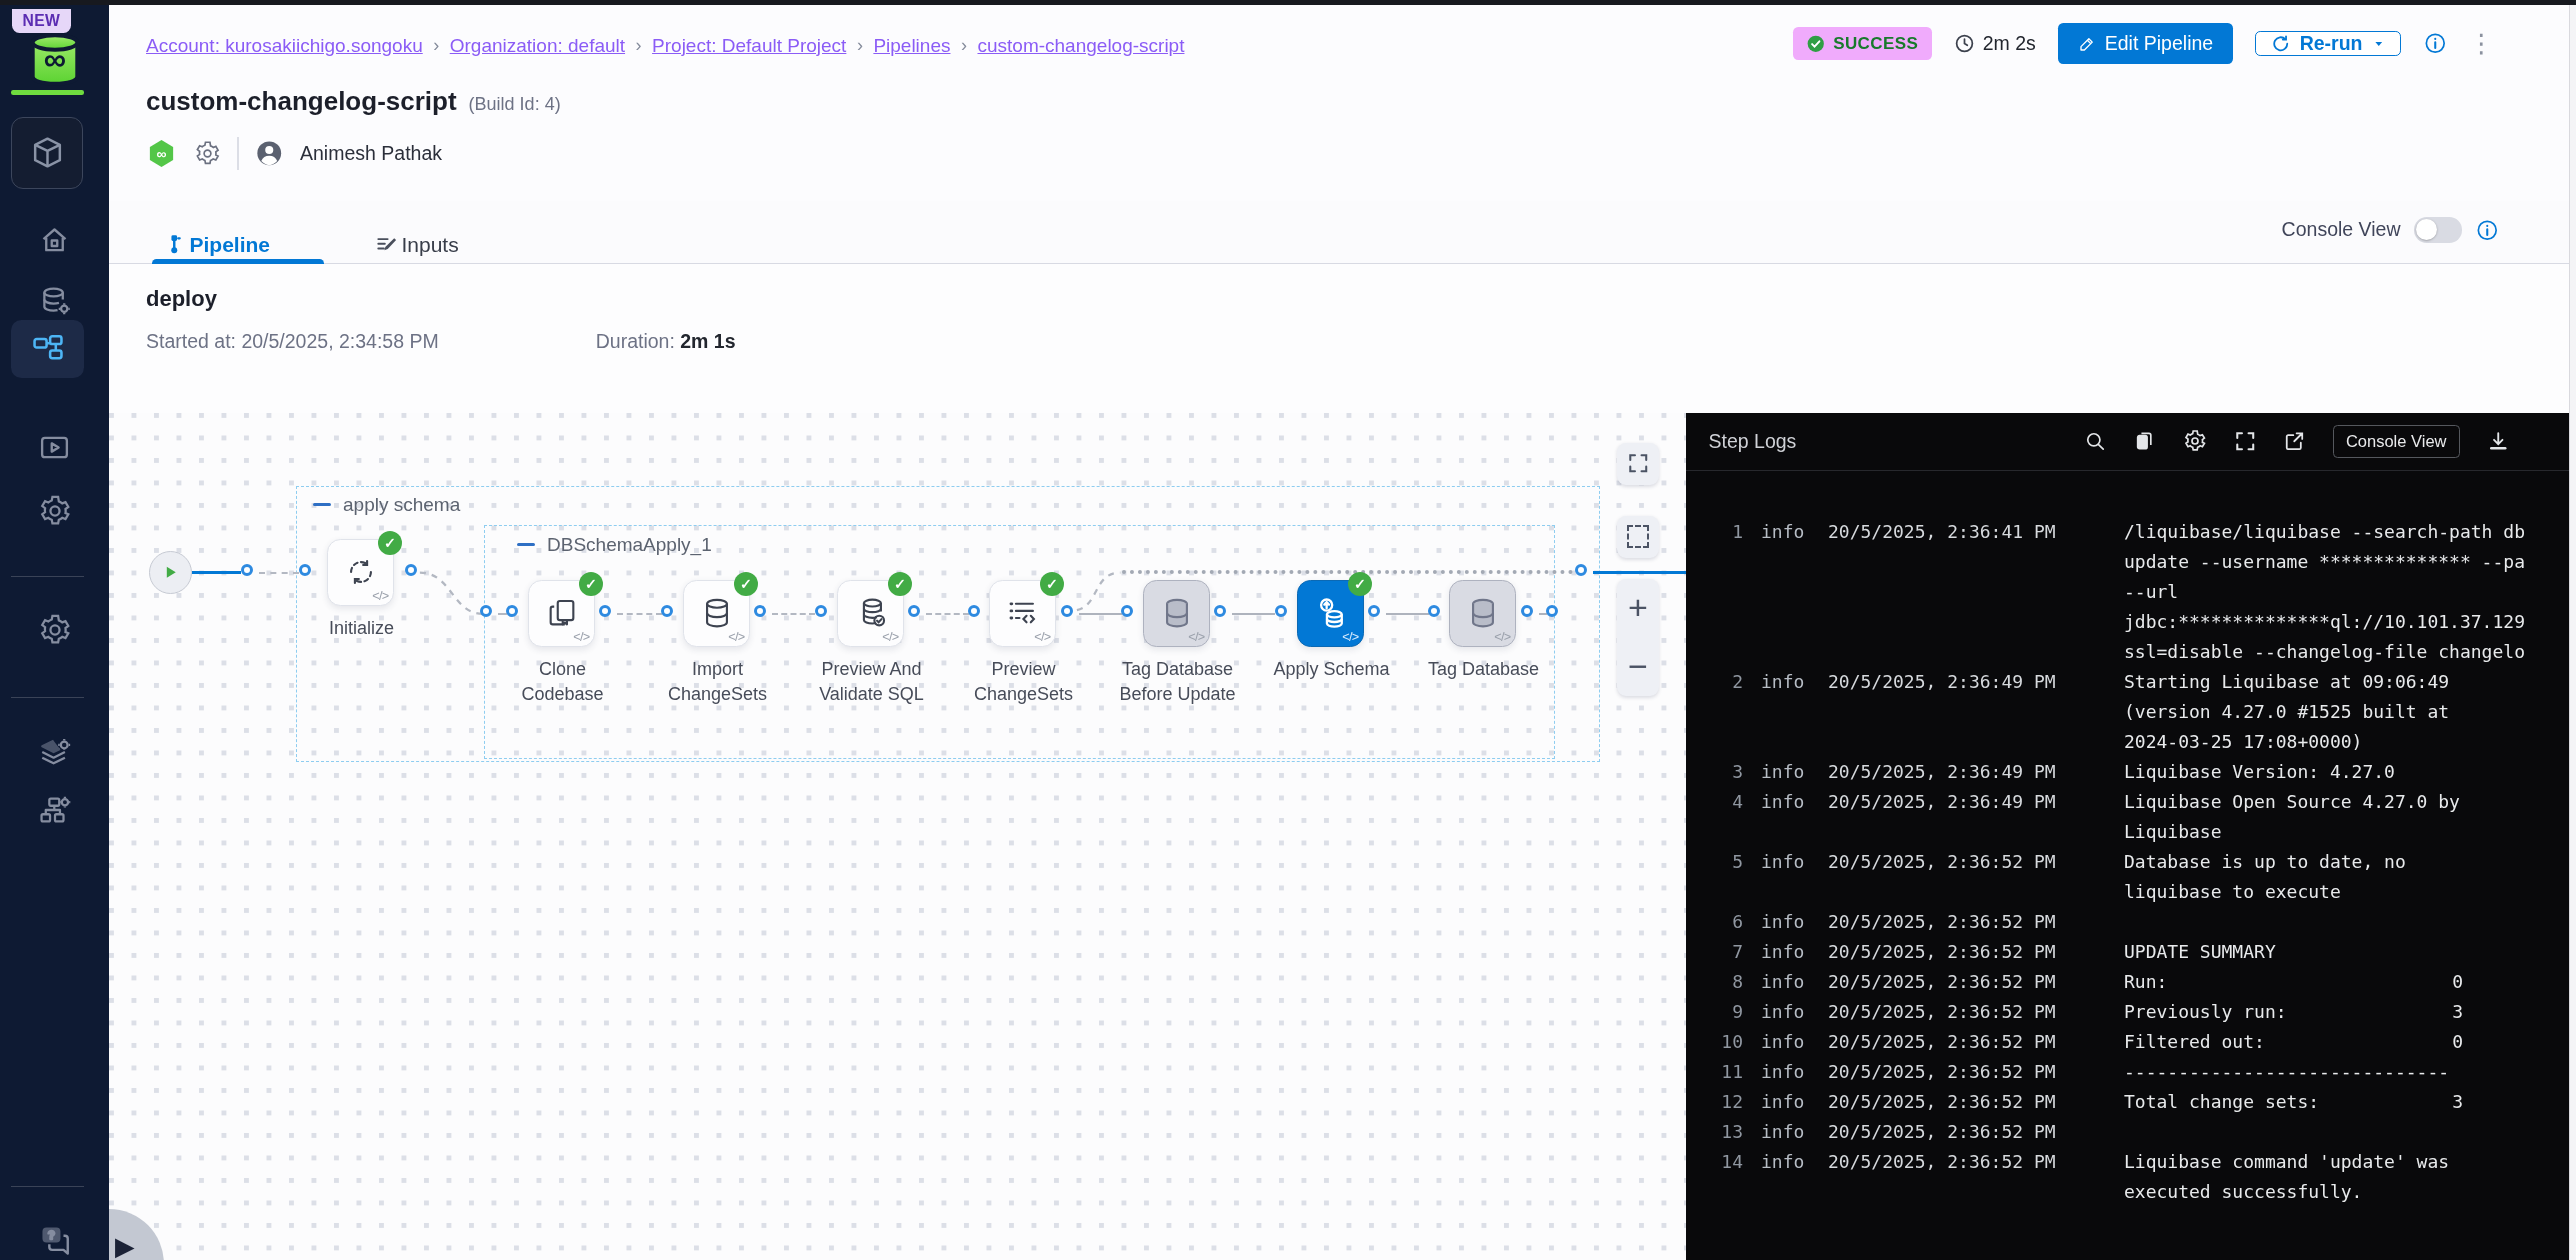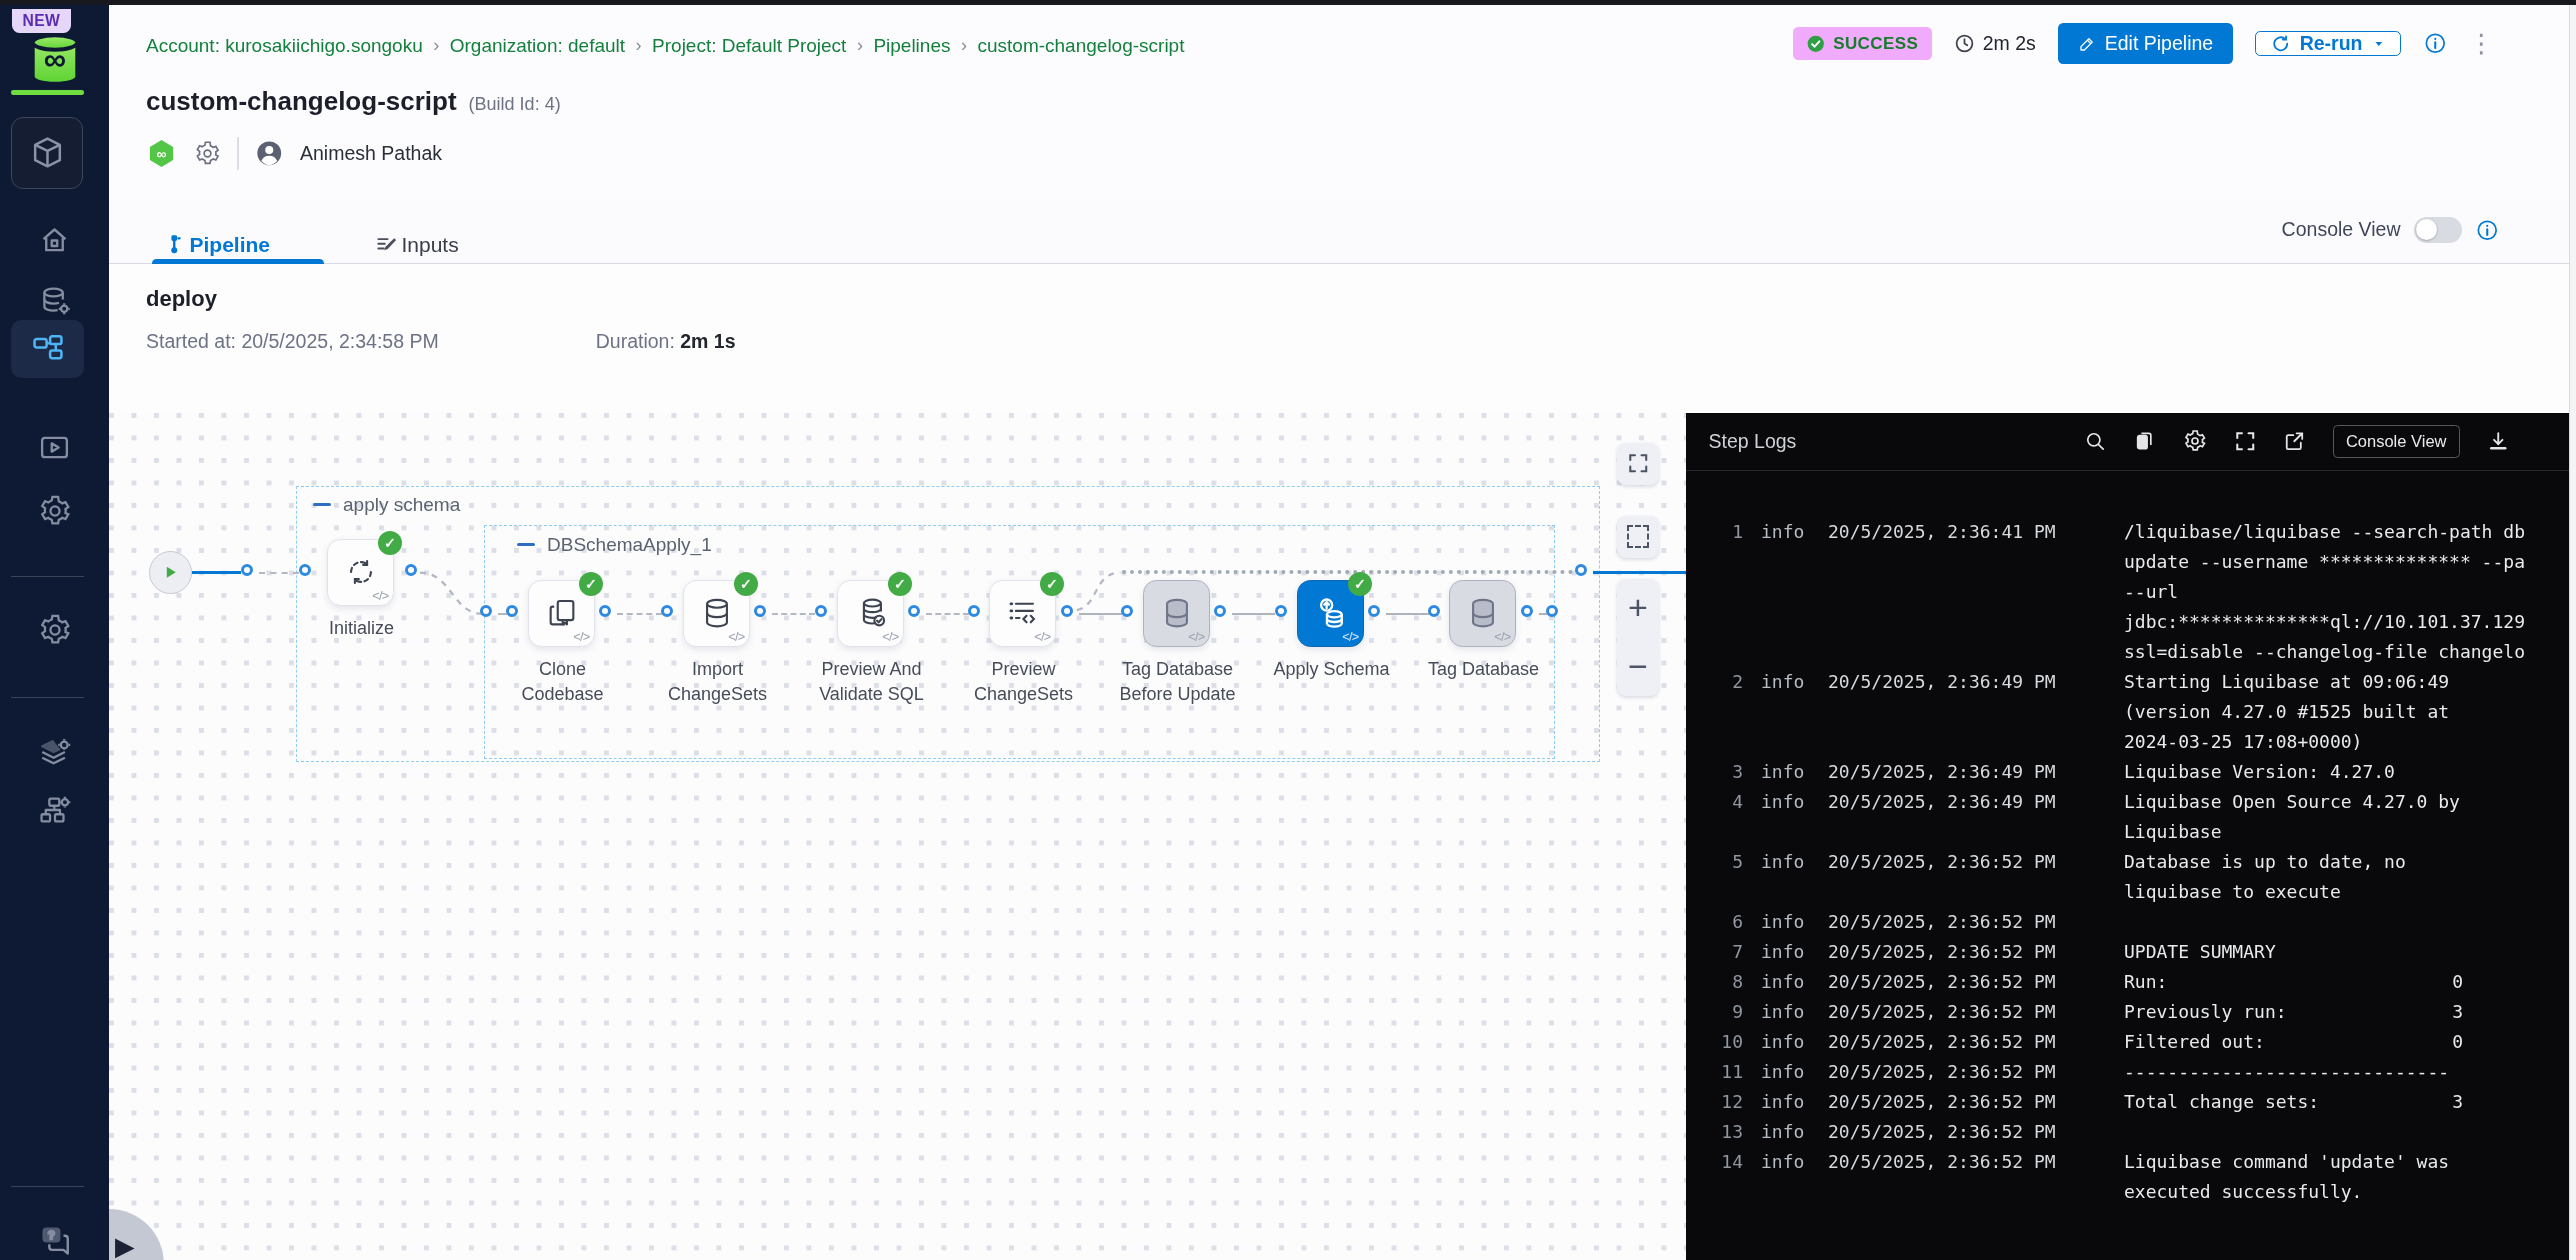--- a/index.html
+++ b/index.html
@@ -21,21 +21,21 @@
     border:1.5px solid #3c465c; border-radius:12px; display:flex; align-items:center; justify-content:center; }
   .navicon { width:109px; height:52px; display:flex; align-items:center; justify-content:center; color:#858da0; }
   .navactive { left:11.2px; width:73px; height:58px; background:#1d2a47; border-radius:10.5px;
     display:flex; align-items:center; justify-content:center; color:#4db5f5; }
   .sdivider { left:10.5px; width:73px; height:1.5px; background:#3a4357; }
 
   
   .main { left:109px; top:4.5px; width:2460px; height:1256px; background:#fcfcfe; }
 
   .breadcrumb { left:37px; top:30px; font-size:19px; color:#0278d5; display:flex; gap:10.5px; align-items:center; }
-  .crumb { color:#15803d; cursor:pointer; }
+  .crumb { color:#8b5cf6; cursor:pointer;text-decoration:underline; }
   .crumbsep { color:#858c9c; font-size:18px; }
   .hactions { right:75px; top:18px; display:flex; align-items:center; gap:22.5px; height:42px; }
   .successbadge { display:flex; align-items:center; gap:7.5px; background:#f0abfc; color:#187a2b;
     font-weight:bold; font-size:17px; letter-spacing:0.4px; padding:6.7px 13.5px; border-radius:5.2px; }
   .timer { display:flex; align-items:center; gap:7.5px; font-size:19.5px; color:#22262e; }
   .btnblue { display:flex; align-items:center; gap:9px; background:#0278d5; color:#fff;
     font-size:19.5px; padding:9px 19.5px; border-radius:5.2px; border:none; }
   .btnoutline { display:flex; align-items:center; gap:9px; background:#fff; color:#0278d5;
     font-size:19.5px; font-weight:bold; padding:0 15px; border-radius:5.2px; border:1.5px solid #0278d5; }
   .kebab { color:#8b919f; font-size:25.5px; letter-spacing:0; line-height:10.5px; }

